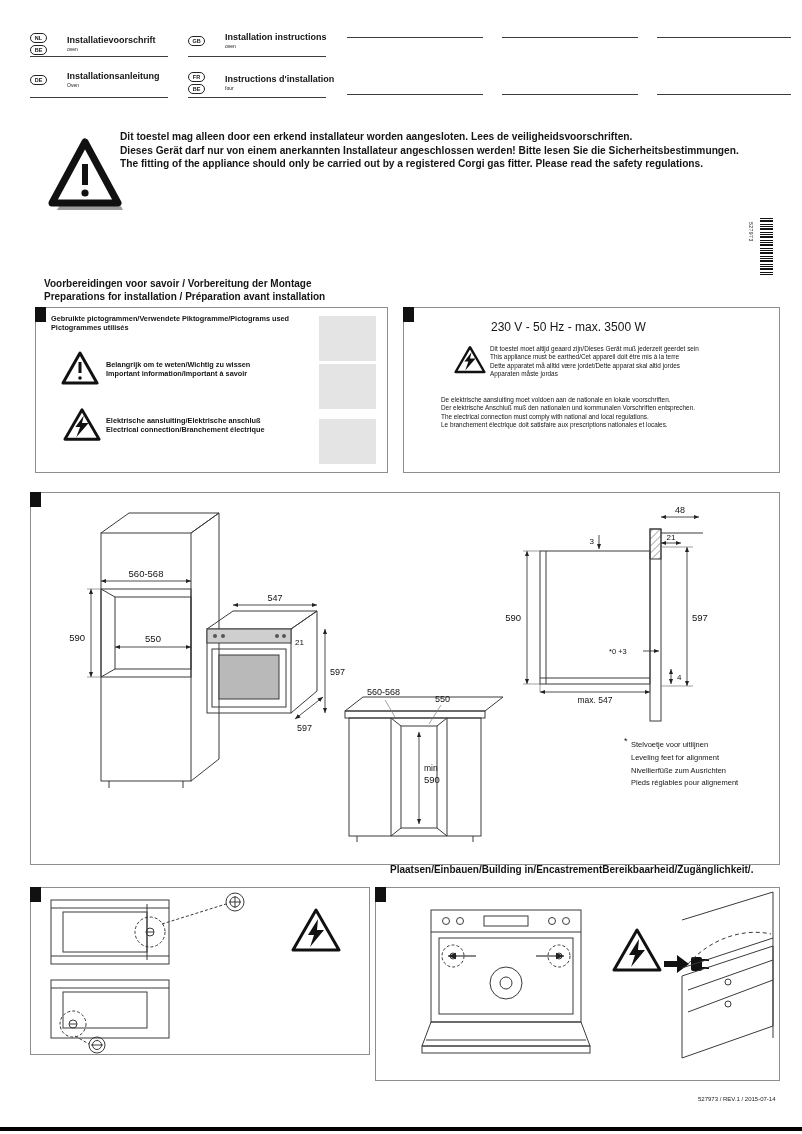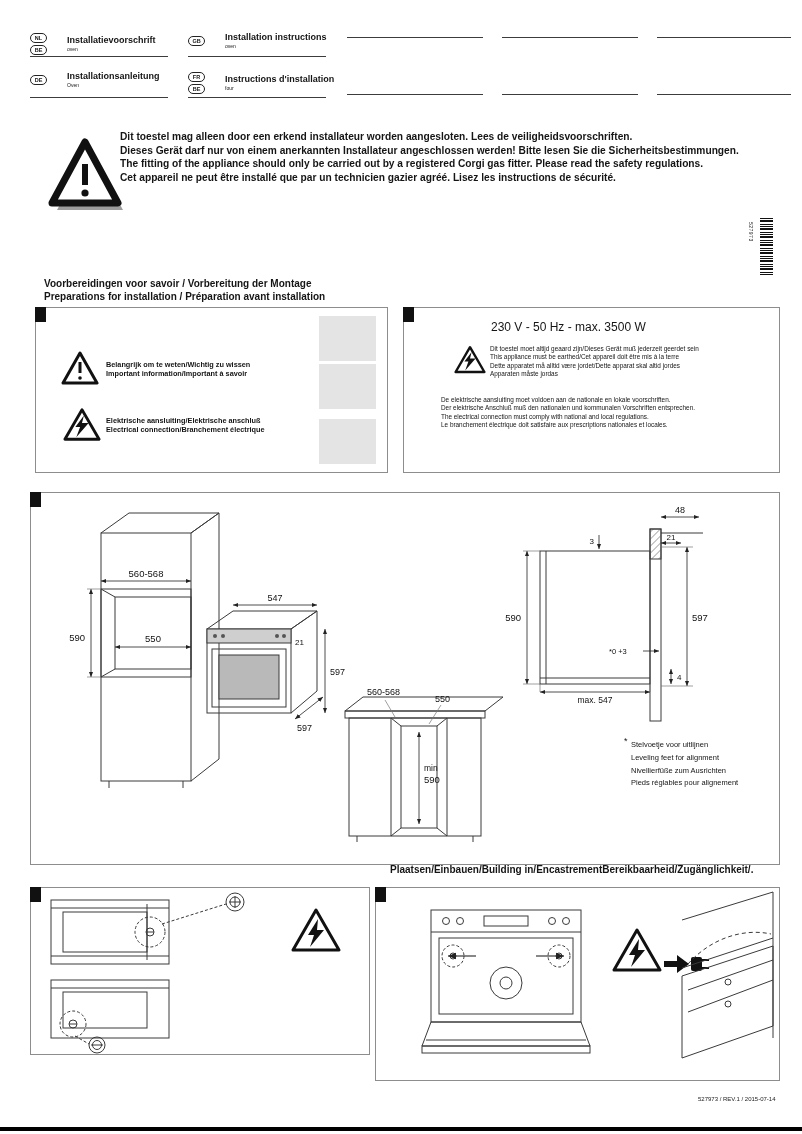--- a/index.html
+++ b/index.html
@@ -88,36 +88,39 @@
 <svg class="abs" style="left:44px;top:134px" width="82" height="88" viewBox="0 0 82 88">
   <polygon points="46,16 79,76 13,76" fill="#9c9c9c"></polygon>
   <polygon points="41,8 74,69 8,69" fill="#fff" stroke="#111" stroke-width="7" stroke-linejoin="round"></polygon>
   <rect x="38" y="30" width="6" height="21" fill="#111"></rect>
   <circle cx="41" cy="59" r="3.6" fill="#111"></circle>
 </svg>
 <div class="abs safety" style="left:120px;top:130px">
   <div>Dit toestel mag alleen door een erkend installateur worden aangesloten. Lees de veiligheidsvoorschriften.</div>
   <div>Dieses Gerät darf nur von einem anerkannten Installateur angeschlossen werden! Bitte lesen Sie die Sicherheitsbestimmungen.</div>
   <div>The fitting of the appliance should only be carried out by a registered Corgi gas fitter. Please read the safety regulations.</div>
-  <div>Cet appareil ne peut être installé que par un technicien gazier agréé. Lisez les instructions de sécurité.</div>
 </div>
 
 <div class="abs" style="left:744px;top:214px;width:36px;height:74px">
   <div class="abs" style="left:16px;top:4px;width:13px;height:58px;
        background:repeating-linear-gradient(180deg,#111 0 1px,#fff 1px 2px,#111 2px 4px,#fff 4px 6px,#111 6px 7px,#fff 7px 8px)"></div>
   <div class="abs vbar" style="left:4px;top:8px">527973</div>
 </div>
 
 <div class="abs preptitle" style="left:44px;top:278px">
   <div>Voorbereidingen voor savoir / Vorbereitung der Montage</div>
   <div>Preparations for installation / Préparation avant installation</div>
 </div>
 
 <div class="box" style="left:35px;top:307px;width:353px;height:166px">
   <div class="corner"></div>
+  <div class="abs small-b" style="left:15px;top:6px">
+    <div>Gebruikte pictogrammen/Verwendete Piktogramme/Pictograms used</div>
+    <div>Pictogrammes utilisés</div>
+  </div>
   <div class="ph" style="left:283px;top:8px;width:57px;height:45px"></div>
   <div class="ph" style="left:283px;top:56px;width:57px;height:45px"></div>
   <div class="ph" style="left:283px;top:111px;width:57px;height:45px"></div>
   <svg class="abs" style="left:25px;top:42px" width="38" height="36" viewBox="0 0 38 36">
     <polygon points="19,3 36,33 2,33" fill="#fff" stroke="#111" stroke-width="3" stroke-linejoin="round"></polygon>
     <rect x="17.5" y="12" width="3" height="11" fill="#111"></rect>
     <circle cx="19" cy="28" r="1.8" fill="#111"></circle>
   </svg>
   <div class="abs small-b" style="left:70px;top:52px">
     <div>Belangrijk om te weten/Wichtig zu wissen</div>

